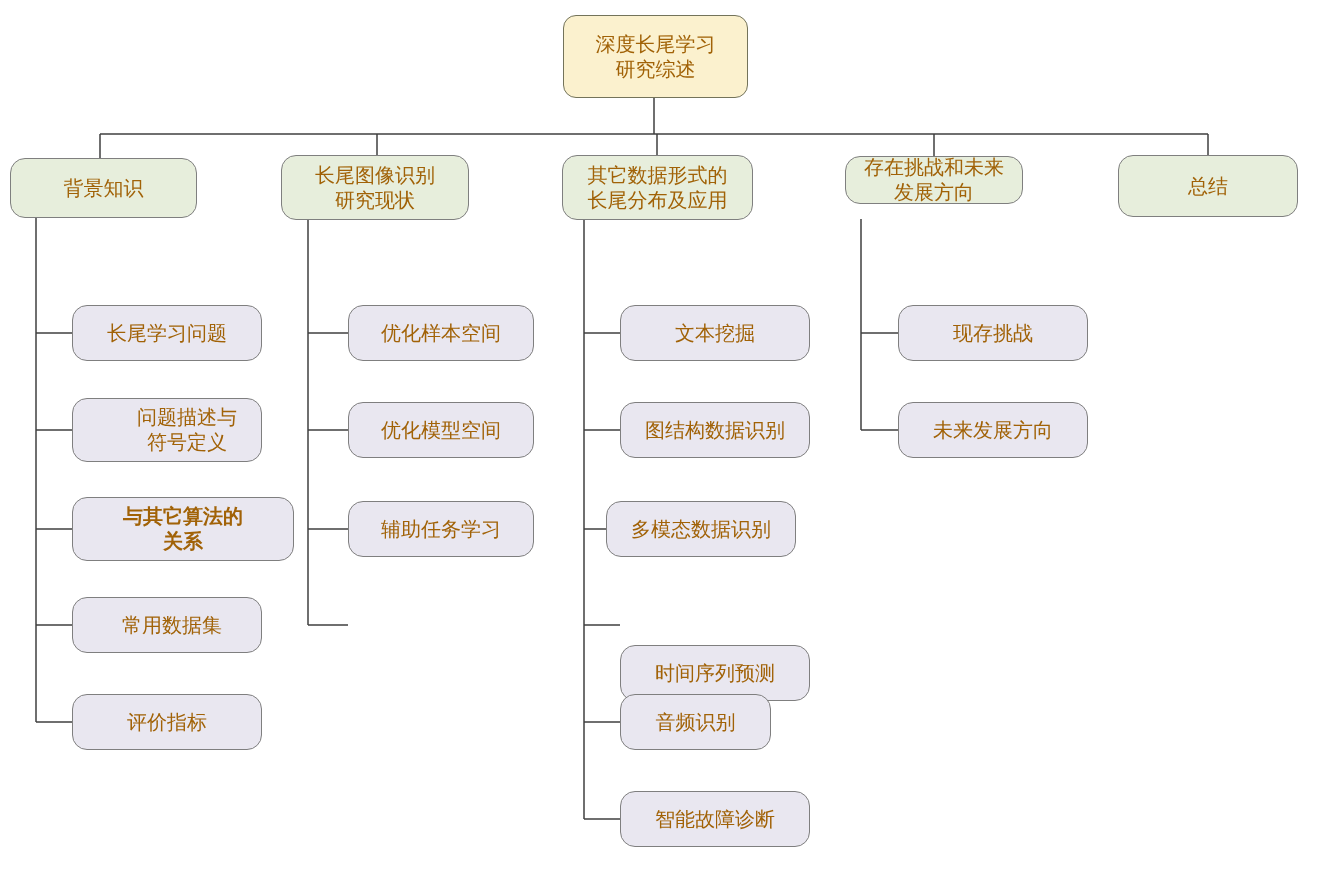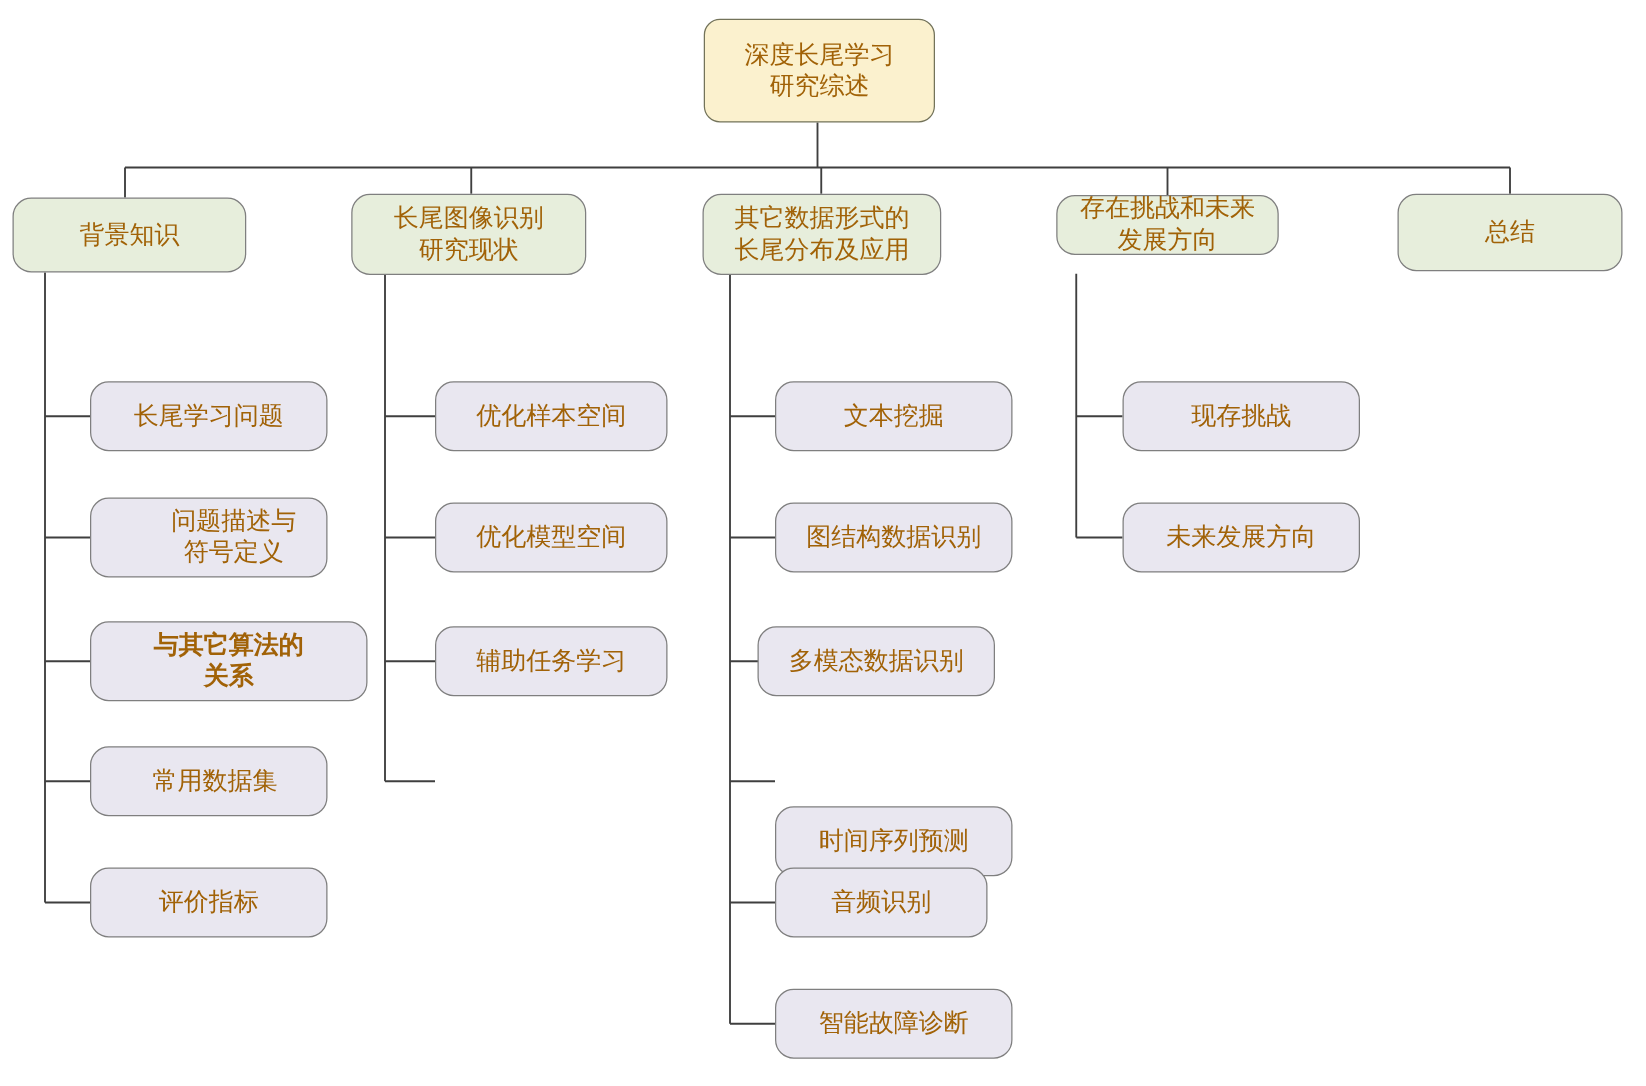--- a/index.html
+++ b/index.html
@@ -115,21 +115,21 @@
     </div>
     <div class="node leaf-node" style="left: 620px; top: 402px; width: 190px; height: 56px; background: rgb(233, 231, 240); border-color: rgb(127, 127, 127);">
       <span>图结构数据识别</span>
     </div>
     <div class="node leaf-node" style="left: 606px; top: 501px; width: 190px; height: 56px; background: rgb(233, 231, 240); border-color: rgb(127, 127, 127);">
       <span>多模态数据识别</span>
     </div>
     <div class="node leaf-node" style="left: 620px; top: 597px; width: 190px; height: 56px; background: rgb(233, 231, 240); border-color: rgb(127, 127, 127); margin-top: 48px;">
       <span>时间序列预测</span>
     </div>
-    <div class="node leaf-node" style="left: 620px; top: 694px; width: 170px; height: 56px; background: rgb(233, 231, 240); border-color: rgb(127, 127, 127); text-align: center;">
+    <div class="node leaf-node" style="left: 620px; top: 694px; width: 151px; height: 56px; background: rgb(233, 231, 240); border-color: rgb(127, 127, 127); text-align: center;">
       <span>音频识别</span>
     </div>
     <div class="node leaf-node" style="left: 620px; top: 791px; width: 190px; height: 56px; background: rgb(233, 231, 240); border-color: rgb(127, 127, 127);">
       <span>智能故障诊断</span>
     </div>
     <div class="node branch-node" style="left: 845px; top: 156px; width: 178px; height: 48px; background: rgb(231, 238, 220); border-color: rgb(127, 127, 127);">
       <span>存在挑战和未来</span>
       <span>发展方向</span>
     </div>
     <div class="node leaf-node" style="left: 898px; top: 305px; width: 190px; height: 56px; background: rgb(233, 231, 240); border-color: rgb(127, 127, 127);">

